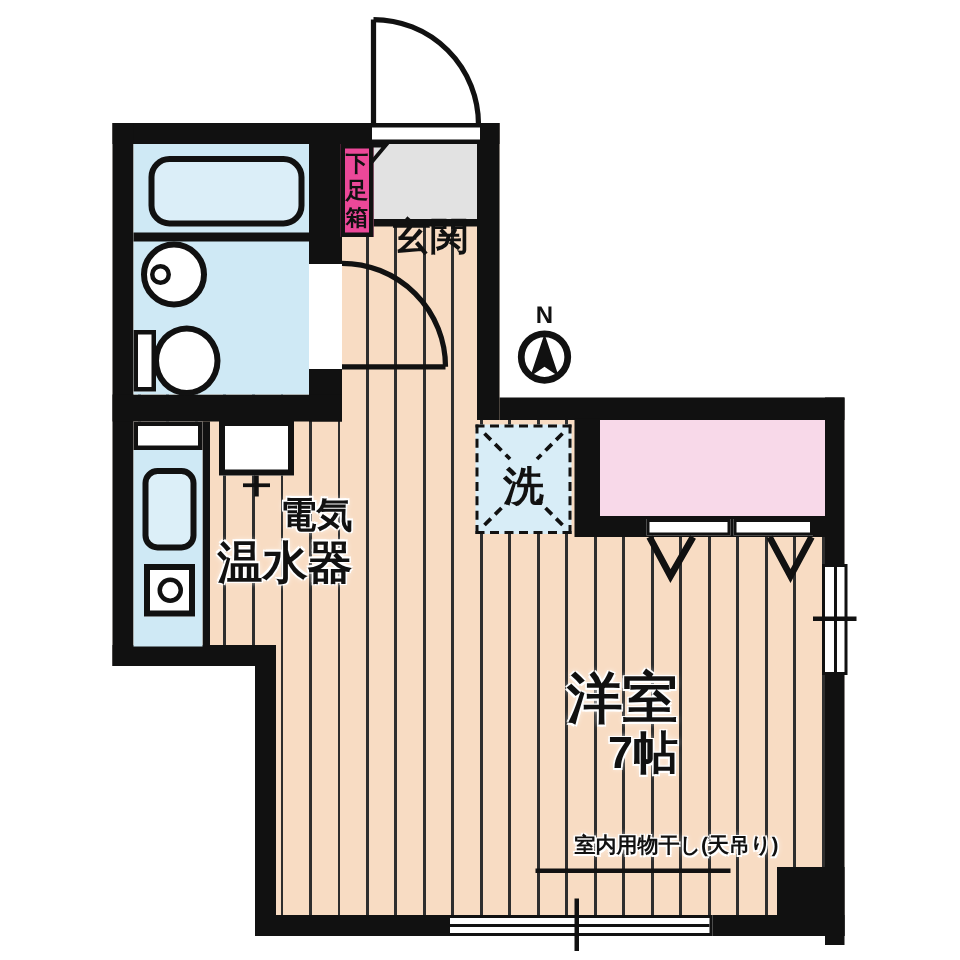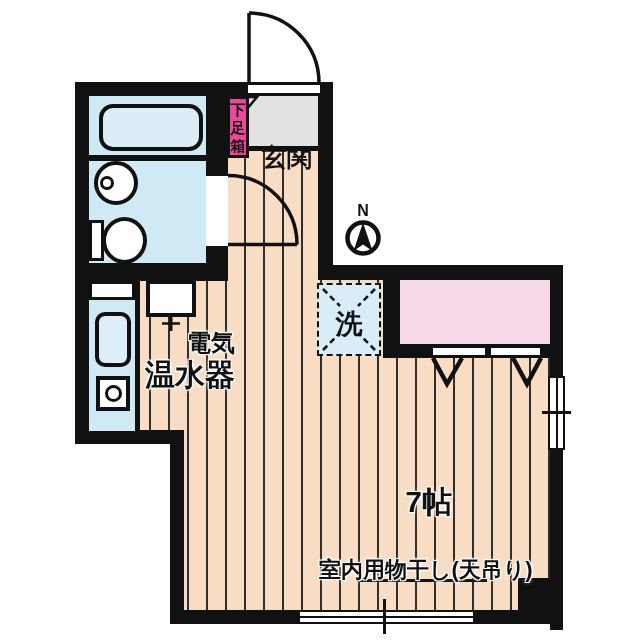--- a/index.html
+++ b/index.html
@@ -95,16 +95,17 @@
     <line x1="162" y1="323.5" x2="180" y2="323.5" stroke="#111" stroke-width="2.5"></line>
     <line x1="542" y1="412.5" x2="571" y2="412.5" stroke="#111" stroke-width="3"></line>
     <line x1="384.5" y1="599" x2="384.5" y2="634" stroke="#111" stroke-width="3"></line>
   </svg>
 
   <div class="label" style="left:249px;top:107px;width:76px;font-size:25px;margin-top:34px;">玄関</div>
   <div class="label" style="left:351px;top:202px;width:24px;font-size:16px;">N</div>
   <div class="label halo" style="left:145px;top:327px;width:90px;font-size:24px;">電気</div>
   <div class="label halo" style="left:145px;top:355px;width:90px;font-size:30px;">温水器</div>
   <div class="label" style="left:317px;top:306px;width:64px;font-size:27px;">洗</div>
+  <div class="label halo" style="left:252px;top:441px;width:200px;font-size:37px;">洋室</div>
   <div class="label halo" style="left:252px;top:482px;width:200px;font-size:30px;">7帖</div>
-  <div class="label halo" style="left:319px;top:555px;width:200px;font-size:22px;">室内用物干し(天吊り)</div>
+  <div class="label halo" style="left:319px;top:555px;width:200px;font-size:14px;">室内用物干し(天吊り)</div>
 
 </div>
 
 </body></html>

